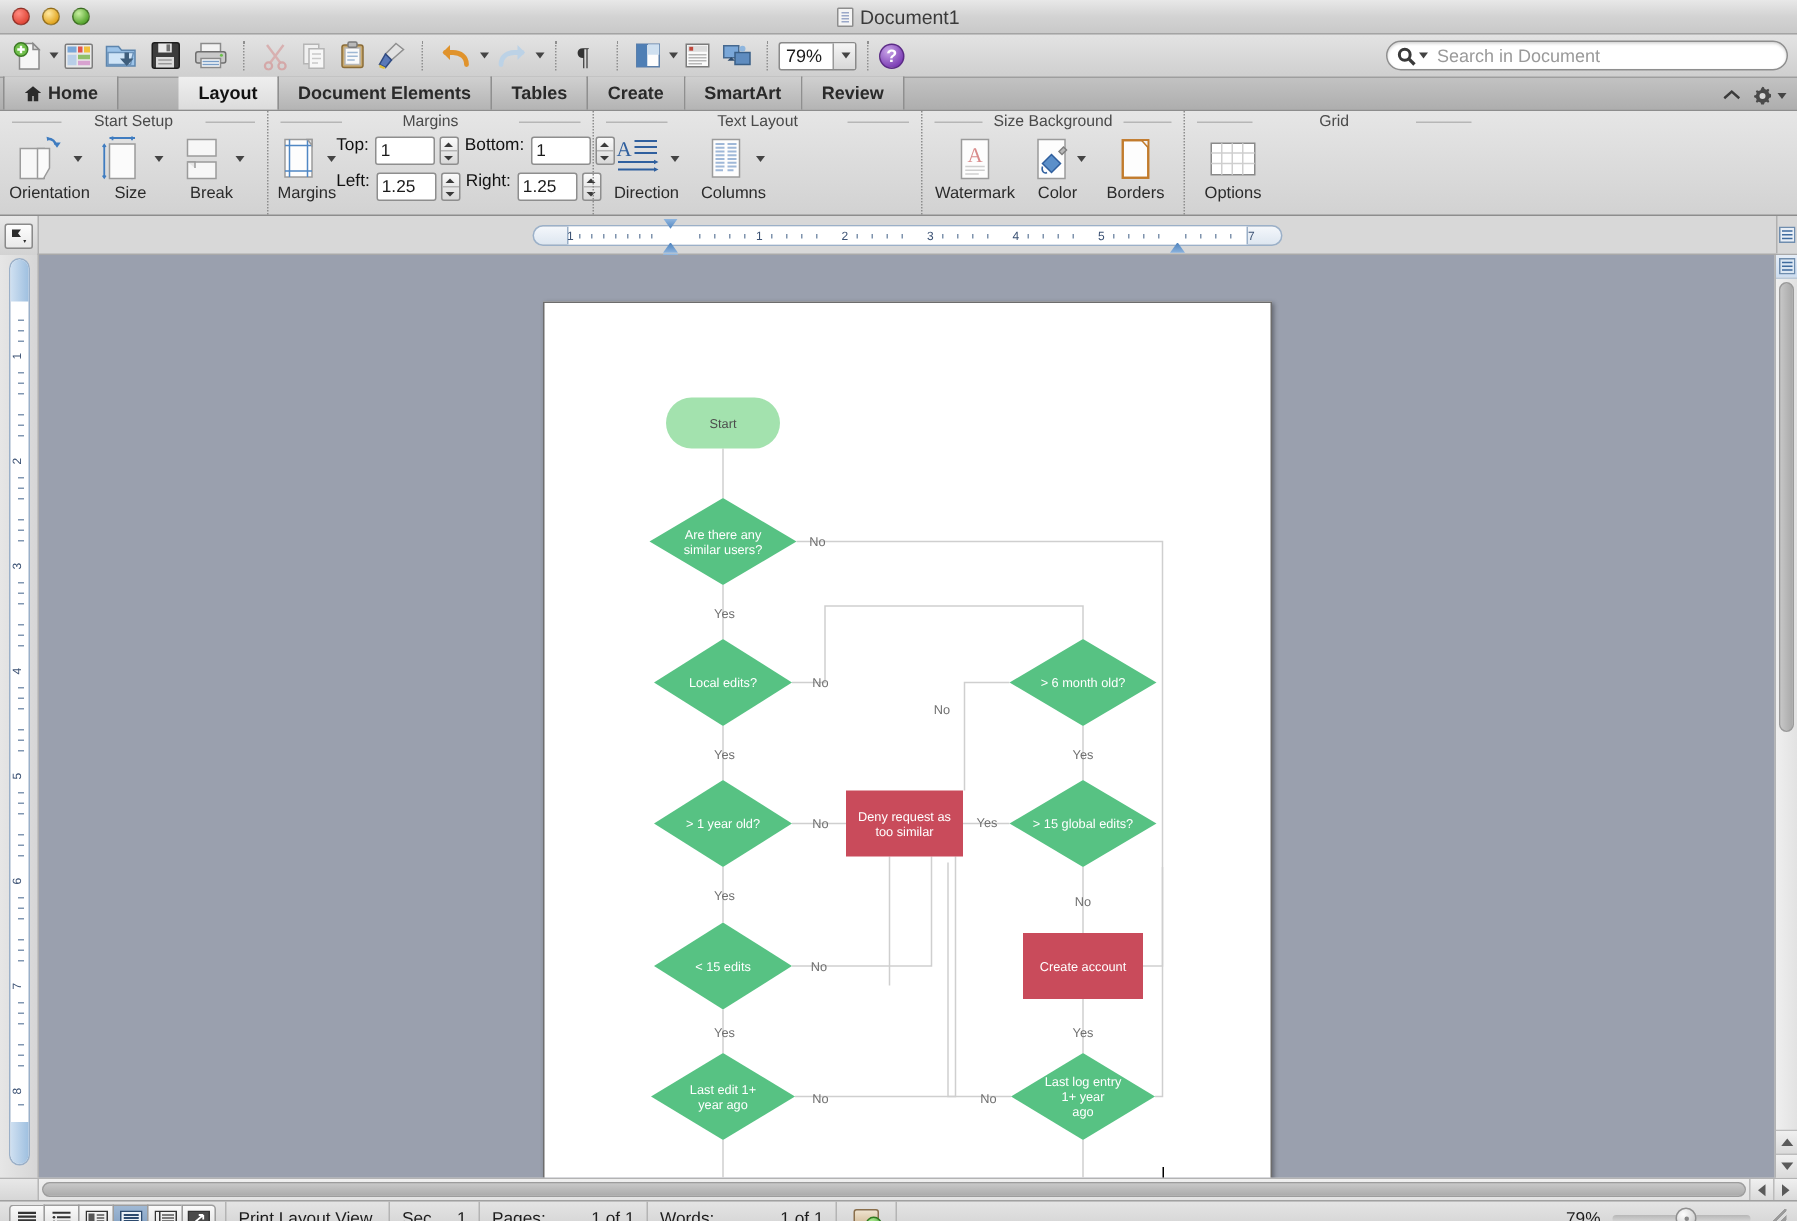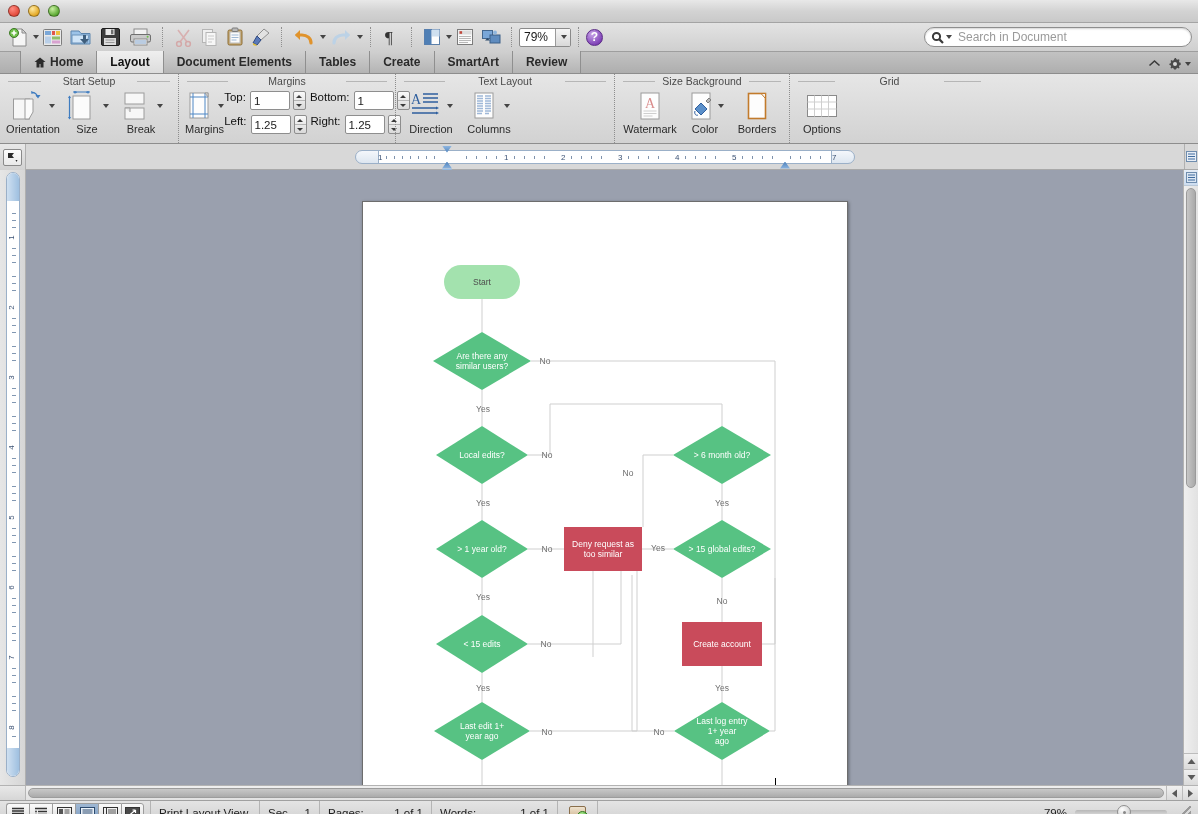--- a/index.html
+++ b/index.html
@@ -90,34 +90,35 @@
     border:0; outline:0; background:transparent; font-size:12px;
     font-family:"Liberation Sans", sans-serif; color:#555; width:100%;
   }
   .searchbox input::placeholder{ color:#9a9a9a; }
 
   
   .tabbar{
     height:22px; display:flex; align-items:flex-end;
     background:linear-gradient(to bottom,#c2c2c2,#aeaeae);
     border-bottom:1px solid #8d8d8d;
-    padding-left:20px;
+    padding-left:2px;
     position:relative;
   }
   .tab{
     height:22px; padding:0 13px; display:flex; align-items:center; gap:4px;
     font-size:12px; font-weight:bold; color:#2a2a2a;
     border-right:1px solid #8f8f8f;
     background:linear-gradient(to bottom,#d0d0d0,#b4b4b4);
     cursor:default;
   }
   .tab:first-child{ border-left:1px solid #8f8f8f; }
   .tab.active{
     background:linear-gradient(to bottom,#efefef,#dcdcdc);
     color:#111;
+    margin-left:40px;
   }
   .tabright{
     margin-left:auto; display:flex; align-items:center; gap:7px;
     padding-right:7px; padding-bottom:2px;
   }
 
   
   .ribbon{
     height:70px; display:flex;
     background:linear-gradient(to bottom,#e6e6e6,#d2d2d2);
@@ -324,20 +325,24 @@
   text { user-select:none; }
 </style>
 </head>
 <body>
 
 <div class="titlebar">
   <div class="traffic">
     <div class="dot red"></div>
     <div class="dot yellow"></div>
     <div class="dot green"></div>
+  </div>
+  <div class="title-text">
+    <span class="doc-mini"></span>
+    <span>Document1</span>
   </div>
 </div>
 
 <div class="toolbar">
 
   <div class="tb-group">
     <div class="tb-btn">
       <svg width="20" height="21" viewBox="0 0 20 21">
         <path d="M4 2h9l4 4v13H4z" fill="#f6f6f6" stroke="#8a8a8a"></path>
         <path d="M13 2l4 4h-4z" fill="#d9d9d9" stroke="#8a8a8a"></path>

